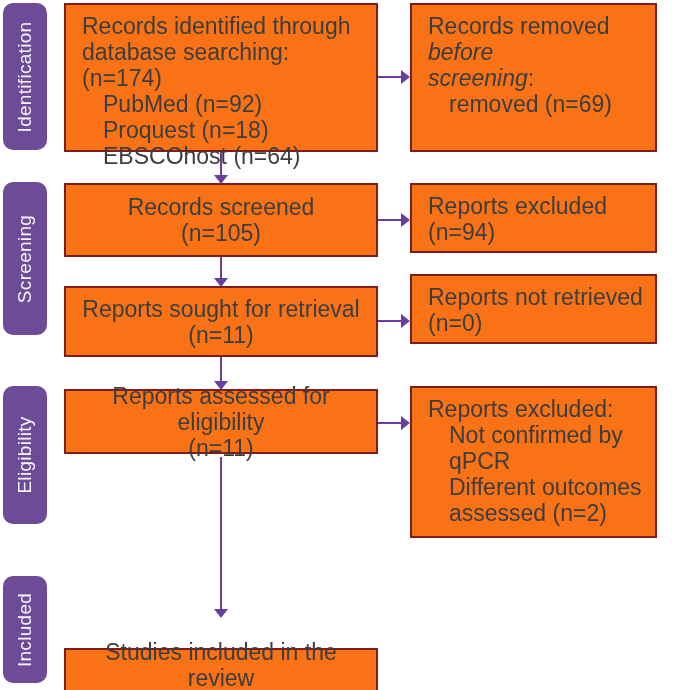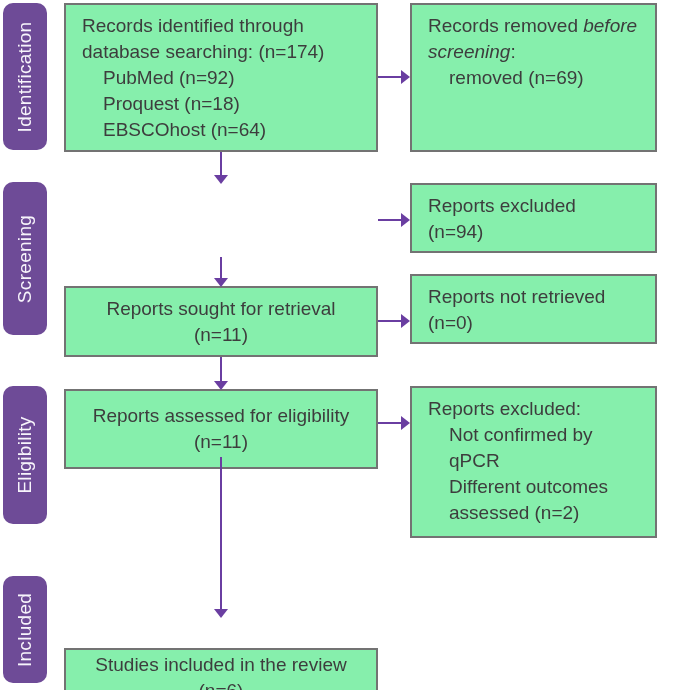--- a/index.html
+++ b/index.html
@@ -15,22 +15,22 @@
     background:#6e4b97; border-radius:10px;
     display:flex; align-items:center; justify-content:center;
   }
   .stage span {
     transform:rotate(-90deg); white-space:nowrap;
     color:#f7f4fb; font-size:19px; letter-spacing:.3px;
   }
   
   .box {
     position:absolute; box-sizing:border-box;
-    background:#86efac; border:2px solid #737373;
-    font-size:19px; line-height:26px;
+    background:#f97316; border:2px solid #7f1d1d;
+    font-size:23px; line-height:26px;
   }
   .main-col { left:64px; width:314px; }
   .side-col { left:410px; width:247px; }
   .centered { display:flex; flex-direction:column; justify-content:center; text-align:center; padding:0 6px; }
   .lefted   { padding:8px 10px 4px 16px; text-align:left; }
   .line { display:block; }
   .indent { padding-left:21px; }
   em { font-style:italic; }
   
   .vline { position:absolute; width:2px; background:#6a3ea1; }
@@ -65,27 +65,31 @@
   </div>
 
   <div class="box main-col lefted" style="top:3px;height:149px;">
     <span class="line">Records identified through</span>
     <span class="line">database searching: (n=174)</span>
     <span class="line indent">PubMed (n=92)</span>
     <span class="line indent">Proquest (n=18)</span>
     <span class="line indent">EBSCOhost (n=64)</span>
   </div>
 
+  <div class="box main-col centered" style="top:183px;height:74px;">
+    <span class="line">Records screened</span>
+    <span class="line">(n=105)</span>
+  </div>
 
   <div class="box main-col centered" style="top:286px;height:71px;">
     <span class="line">Reports sought for retrieval</span>
     <span class="line">(n=11)</span>
   </div>
 
-  <div class="box main-col centered" style="top:389px;height:80px;">
+  <div class="box main-col centered" style="top:389px;height:65px;">
     <span class="line">Reports assessed for eligibility</span>
     <span class="line">(n=11)</span>
   </div>
 
   <div class="box main-col centered" style="top:648px;height:60px;">
     <span class="line">Studies included in the review</span>
     <span class="line">(n=6)</span>
   </div>
 
   <div class="box side-col lefted" style="top:3px;height:149px;">

